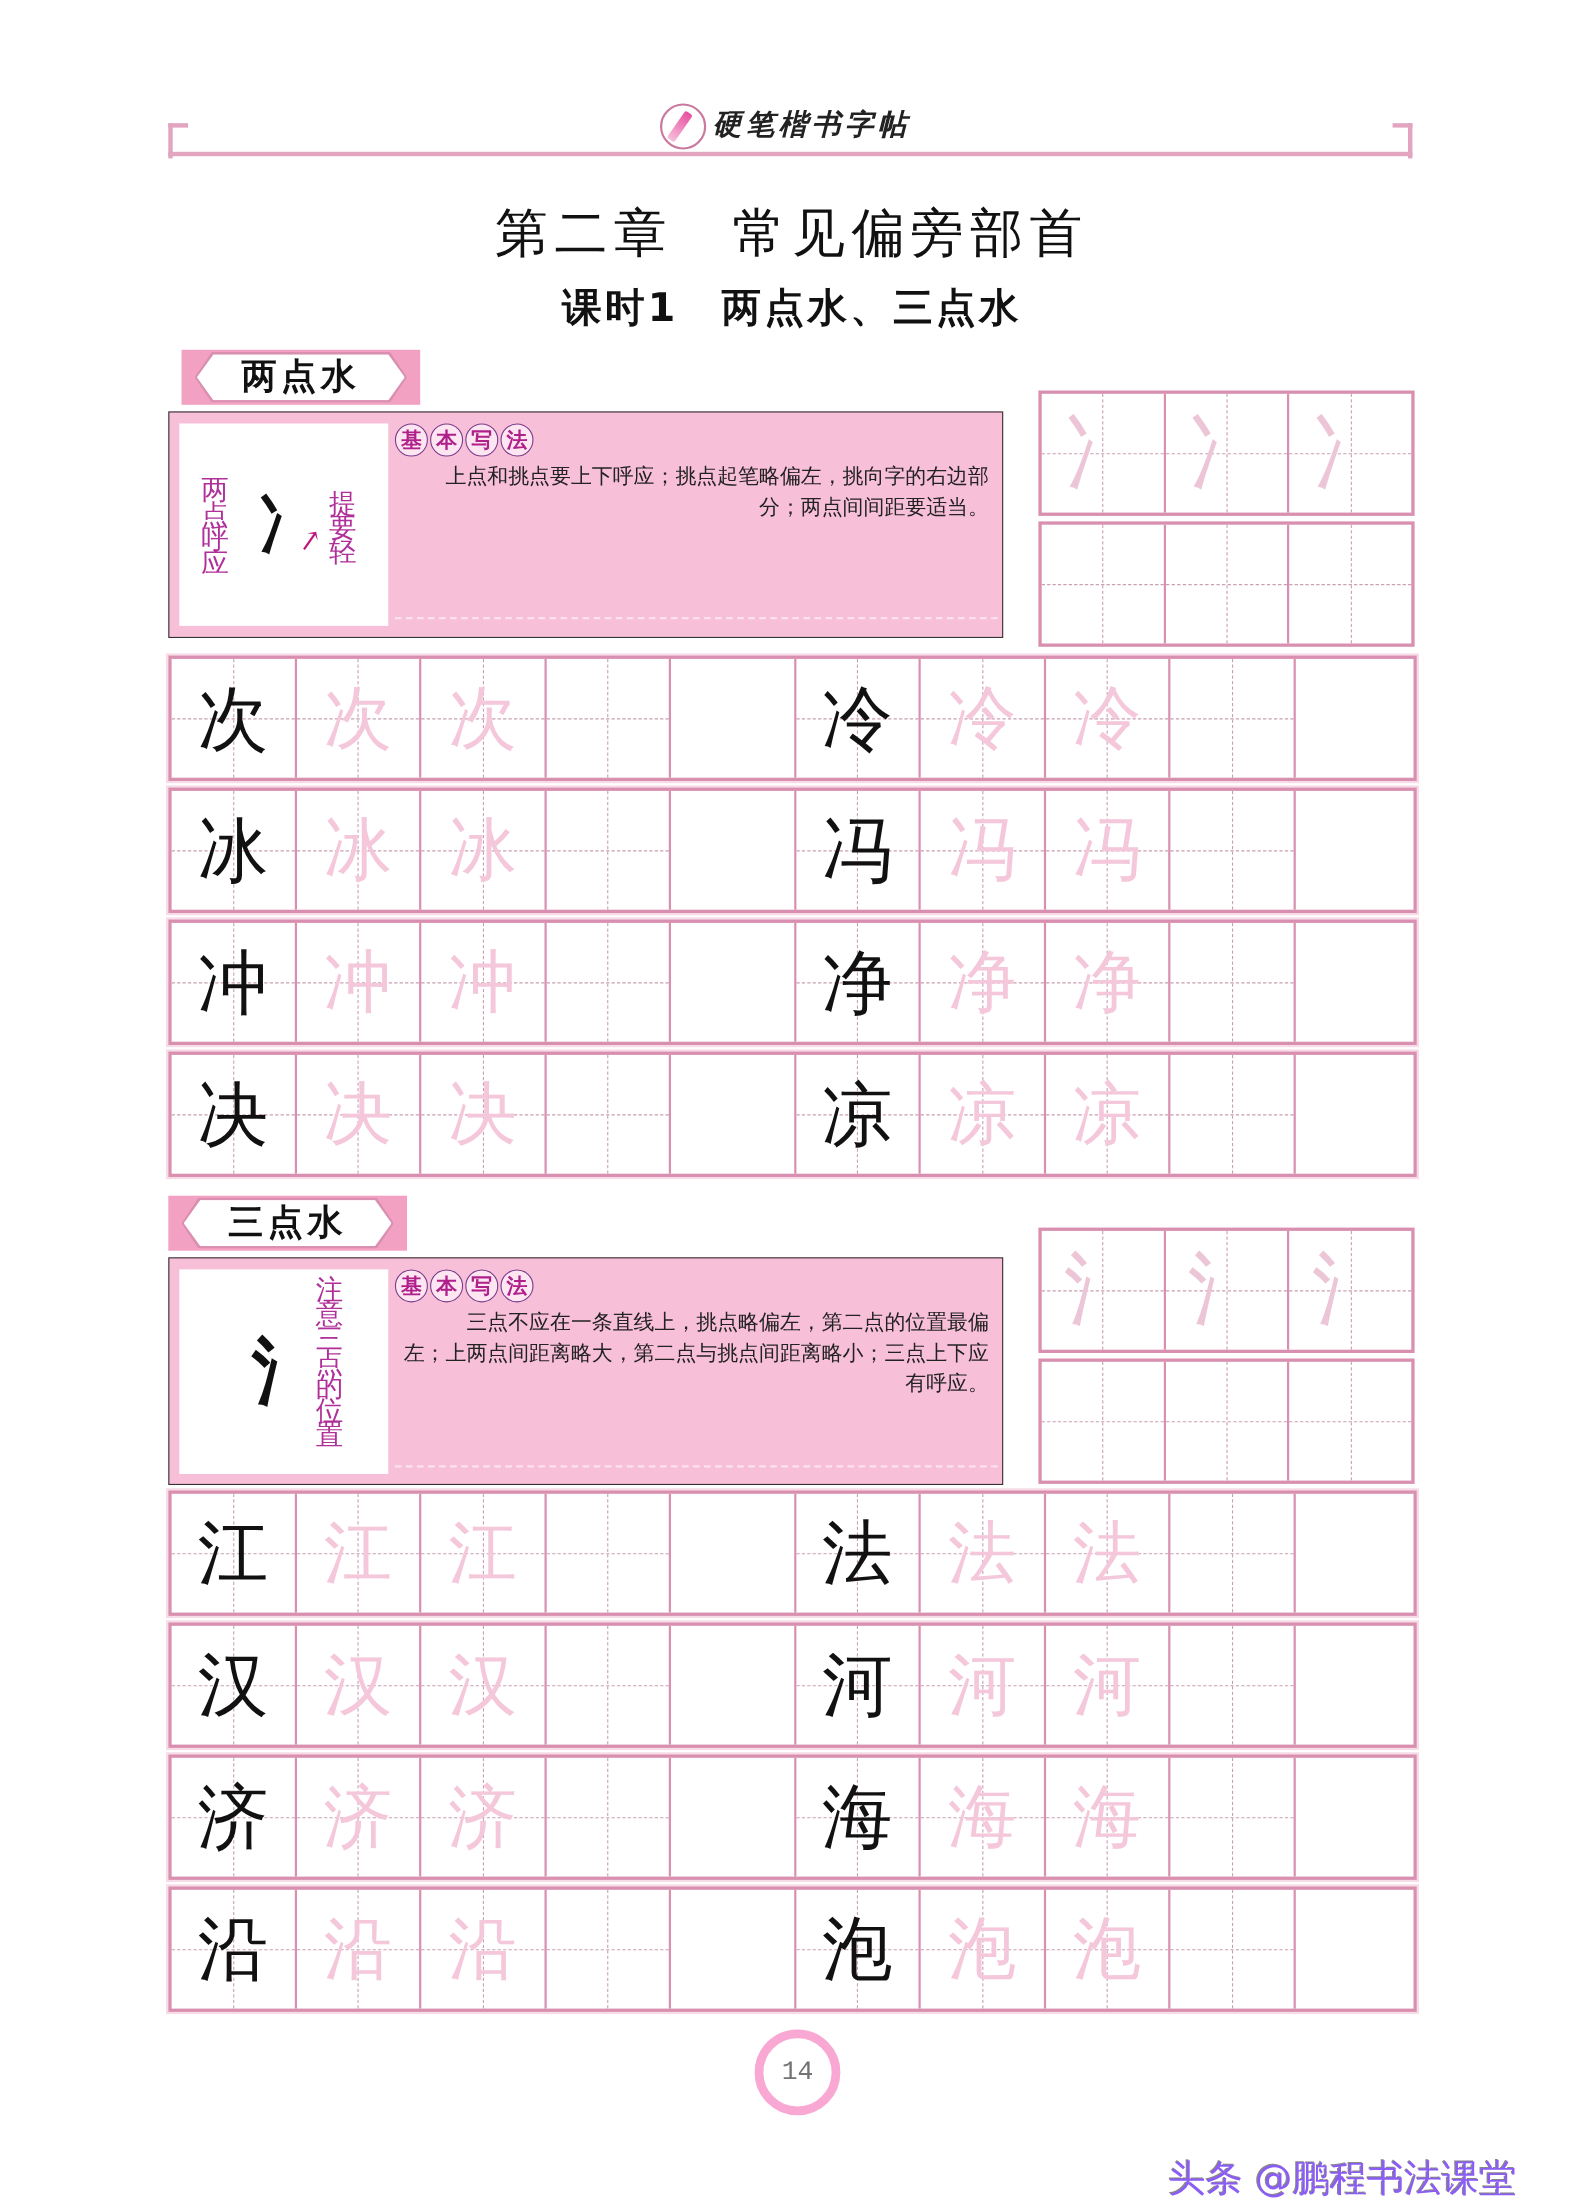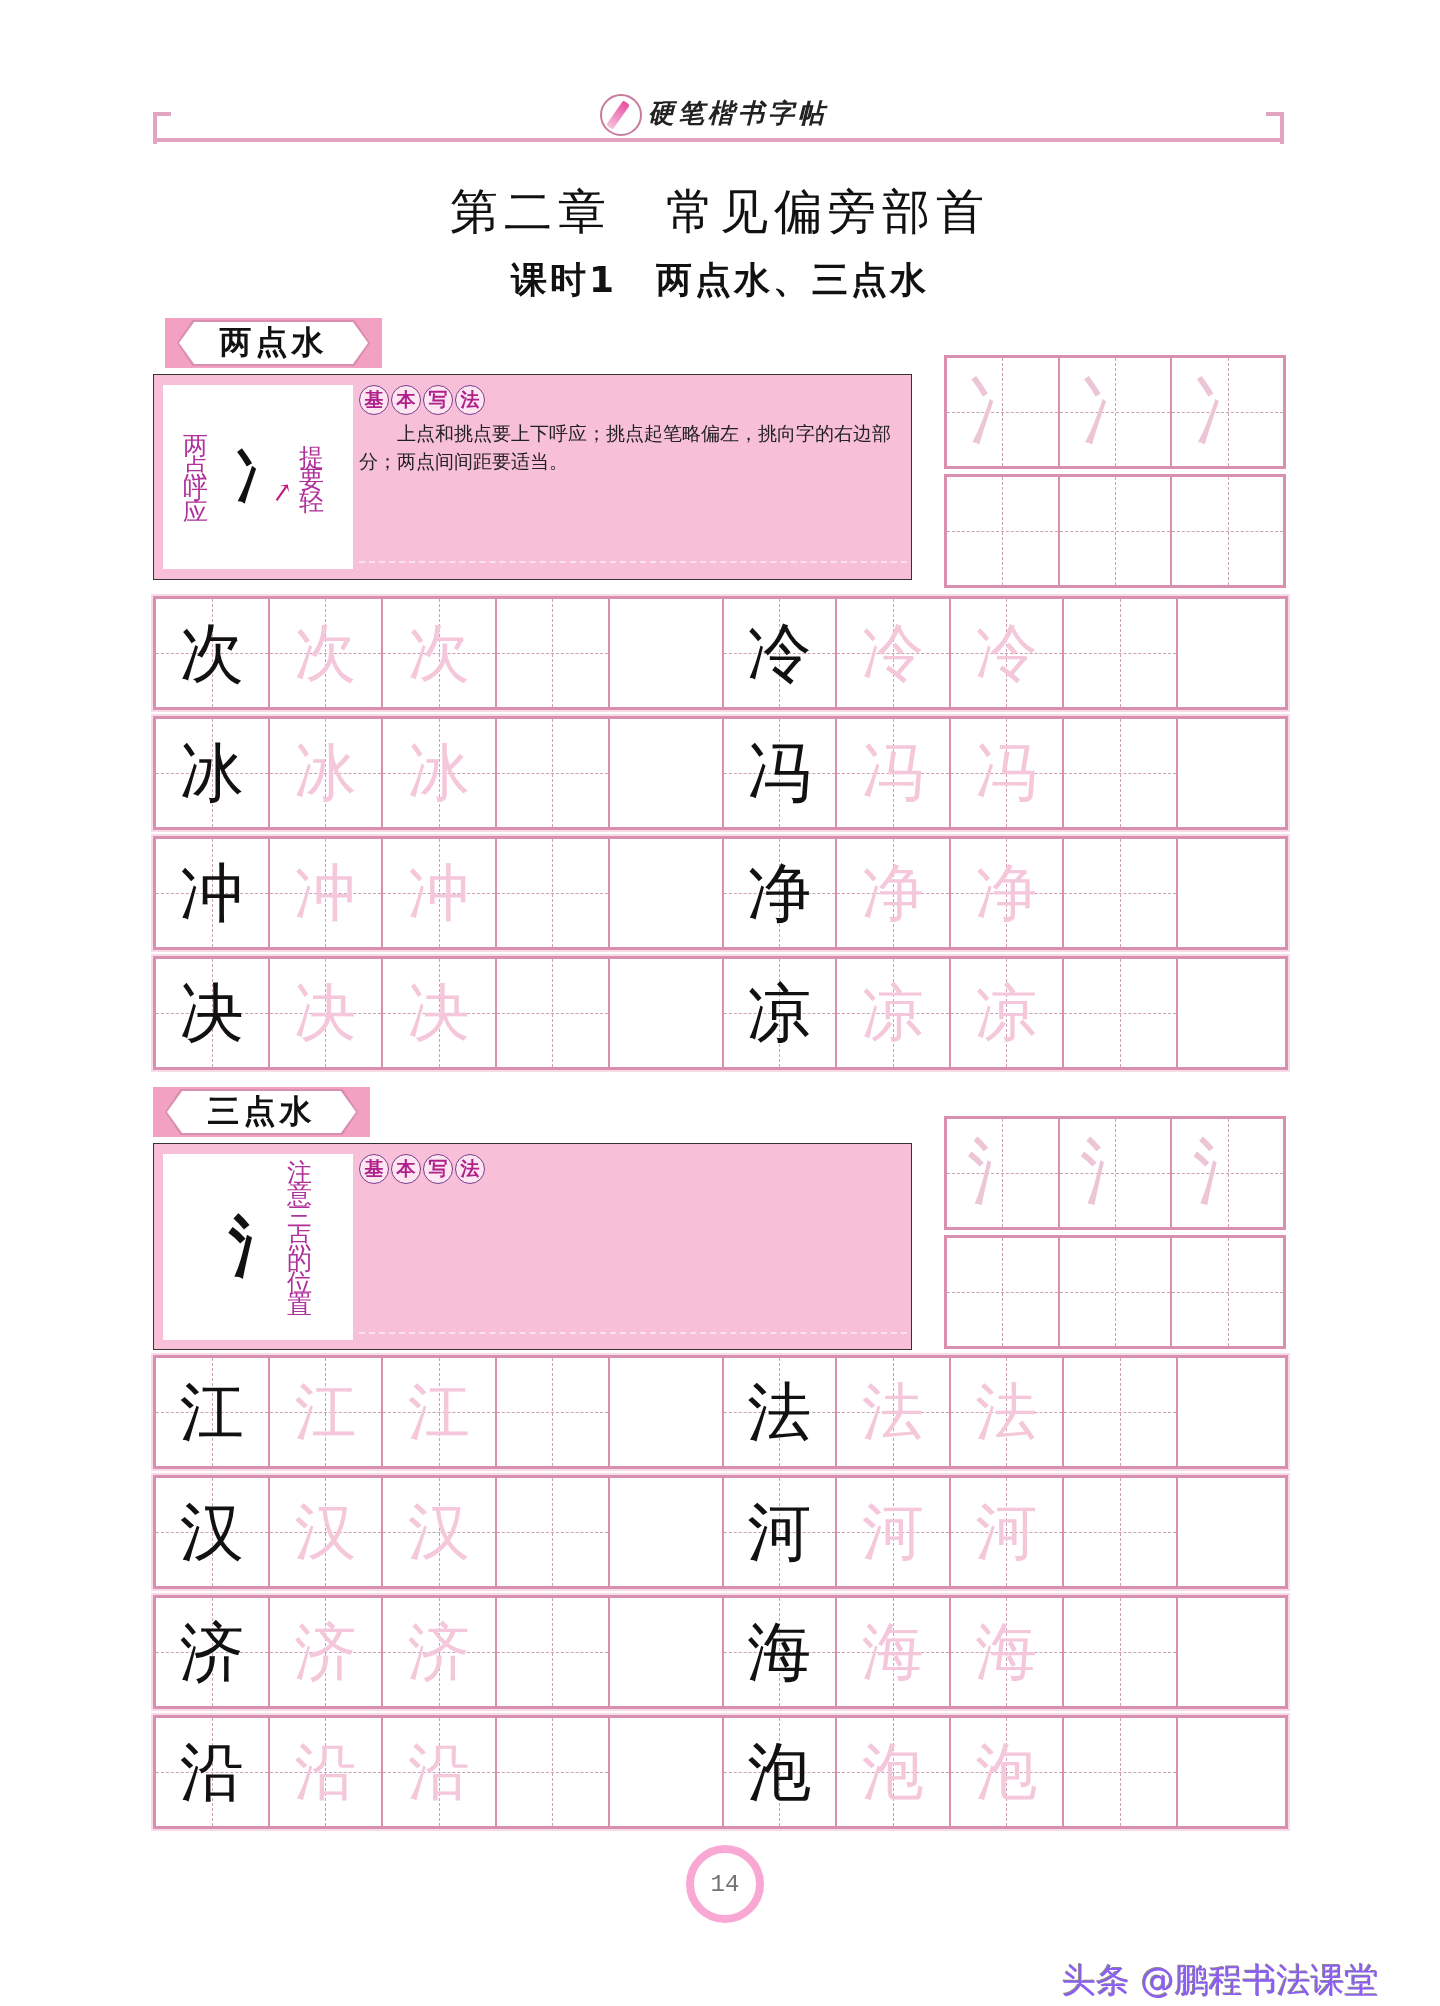--- a/index.html
+++ b/index.html
@@ -40,21 +40,21 @@
   .info { width:757px; background:#f8bfd8; border:1.5px solid #333; }
   .info .panel { position:absolute; left:9px; top:10px; width:190px; background:#fff; }
   .info .dashline { position:absolute; left:205px; right:4px; border-top:2px dashed #fbe2ee; }
   .annot { position:absolute; color:#b0309a; font-size:25px; line-height:22px; width:22px; text-align:center;
     font-family:"DejaVu Serif","Liberation Serif",serif; }
   .stroke-glyph { position:absolute; font-size:54px; color:#111; font-weight:bold; }
   .badges { position:absolute; left:205px; top:10px; display:flex; gap:2px; }
   .badge { width:28px; height:28px; border-radius:50%; border:1.5px solid #7a3c8c; background:#fde6f2;
     color:#b0208a; font-size:19px; font-weight:bold; display:flex; align-items:center; justify-content:center;
     font-family:"DejaVu Sans","Liberation Sans",sans-serif; }
-  .desc { position:absolute; left:205px; width:540px; font-size:19px; line-height:28px; color:#222; text-indent:2em; }
+  .desc { position:absolute; left:205px; width:540px; font-size:19px; line-height:28px; color:#222; text-indent:2em;text-align:right; }
 
   
   .demo-row { width:342px; height:114px; border:3px solid #d98fb0; box-sizing:border-box; display:flex; }
   .tzg { position:relative; box-sizing:border-box; flex:1; border-right:2px solid #d98fb0; }
   .tzg:last-child { border-right:none; }
   .tzg.guides::before { content:""; position:absolute; left:50%; top:0; bottom:0; border-left:1.5px dashed #c9a0b4; }
   .tzg.guides::after { content:""; position:absolute; top:50%; left:0; right:0; border-top:1.5px dashed #c9a0b4; }
   .ghost { position:absolute; left:0; right:0; top:0; bottom:0; display:flex; align-items:center; justify-content:center;
     font-size:62px; color:#f4c8da; z-index:1; font-family:"DejaVu Serif","Liberation Serif",serif; }
   .ghost.stroke { font-size:70px; color:#ecc6d6; }
@@ -236,20 +236,21 @@
   <div class="panel" style="height:186px;">
     <div class="stroke-glyph" style="left:66px; top:50px; font-size:64px;">氵</div>
     <div class="annot" style="left:124px; top:8px;">注意三点的位置</div>
   </div>
   <div class="badges">
     <span class="badge">基</span>
     <span class="badge">本</span>
     <span class="badge">写</span>
     <span class="badge">法</span>
   </div>
+  <div class="desc" style="top:44px;">三点不应在一条直线上，挑点略偏左，第二点的位置最偏左；上两点间距离略大，第二点与挑点间距离略小；三点上下应有呼应。</div>
   <div class="dashline" style="top:188px;"></div>
 </div>
 
 <div class="abs demo-row" style="left:944px; top:1116px;">
   <div class="tzg guides">
       <span class="ghost stroke">氵</span>
     </div>
   <div class="tzg guides">
       <span class="ghost stroke">氵</span>
     </div>

